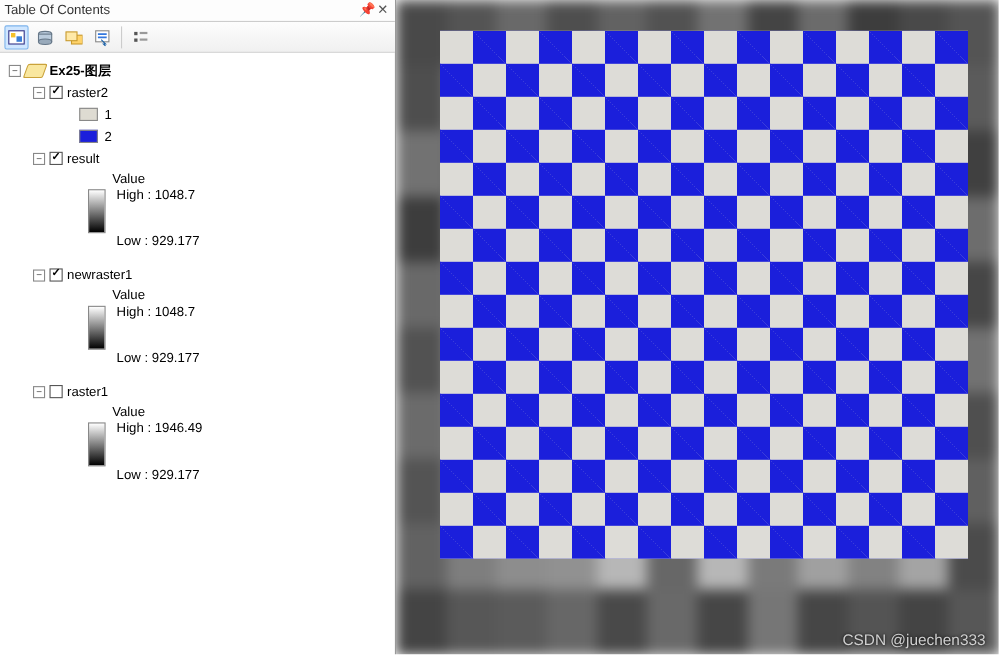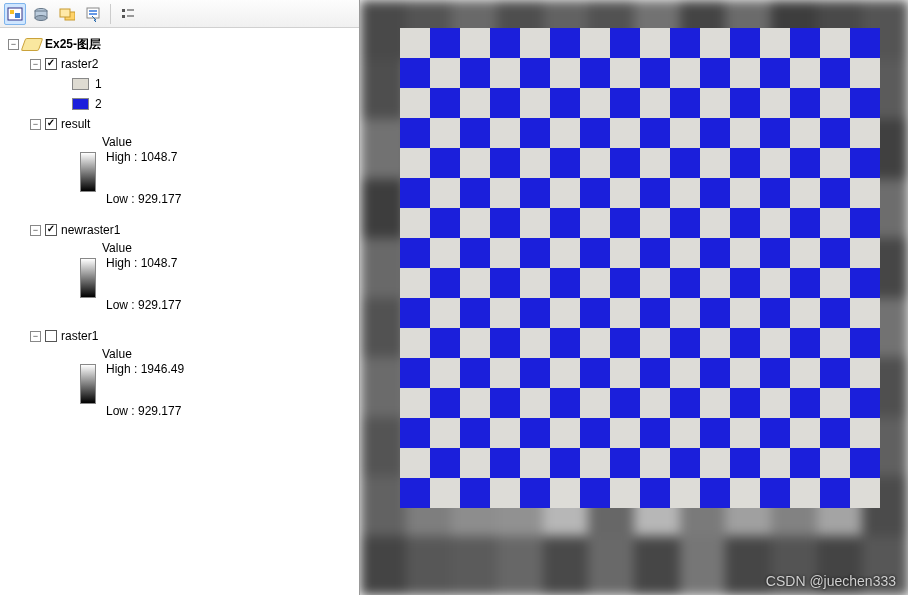--- a/index.html
+++ b/index.html
@@ -42,20 +42,26 @@
      background-position:0 0,30px 30px;
   }
   .watermark{ position:absolute; right:12px; bottom:6px; color:#d0d0d0; font-size:14px; text-shadow:0 0 3px #000; font-family:Arial,sans-serif;}
 </style>
 </head>
 <body>
 
 <div class="app">
 
   <div class="sidebar">
+    <div class="panel-header">
+      <span class="lbl">Table Of Contents</span>
+      <span class="spacer"></span>
+      <span class="panel-ctrl">📌</span>
+      <span class="panel-ctrl">✕</span>
+    </div>
     <div class="toolbar">
       <div class="tb-btn sel">
         <svg width="16" height="16">
             <rect x="1" y="2" width="14" height="12" fill="#fff" stroke="#338" stroke-width="1"></rect>
             <rect x="3" y="4" width="4" height="4" fill="#f5c02a"></rect>
             <rect x="8" y="7" width="5" height="5" fill="#3b7ed6"></rect>
           </svg>
       </div>
       <div class="tb-btn">
         <svg width="16" height="16">

